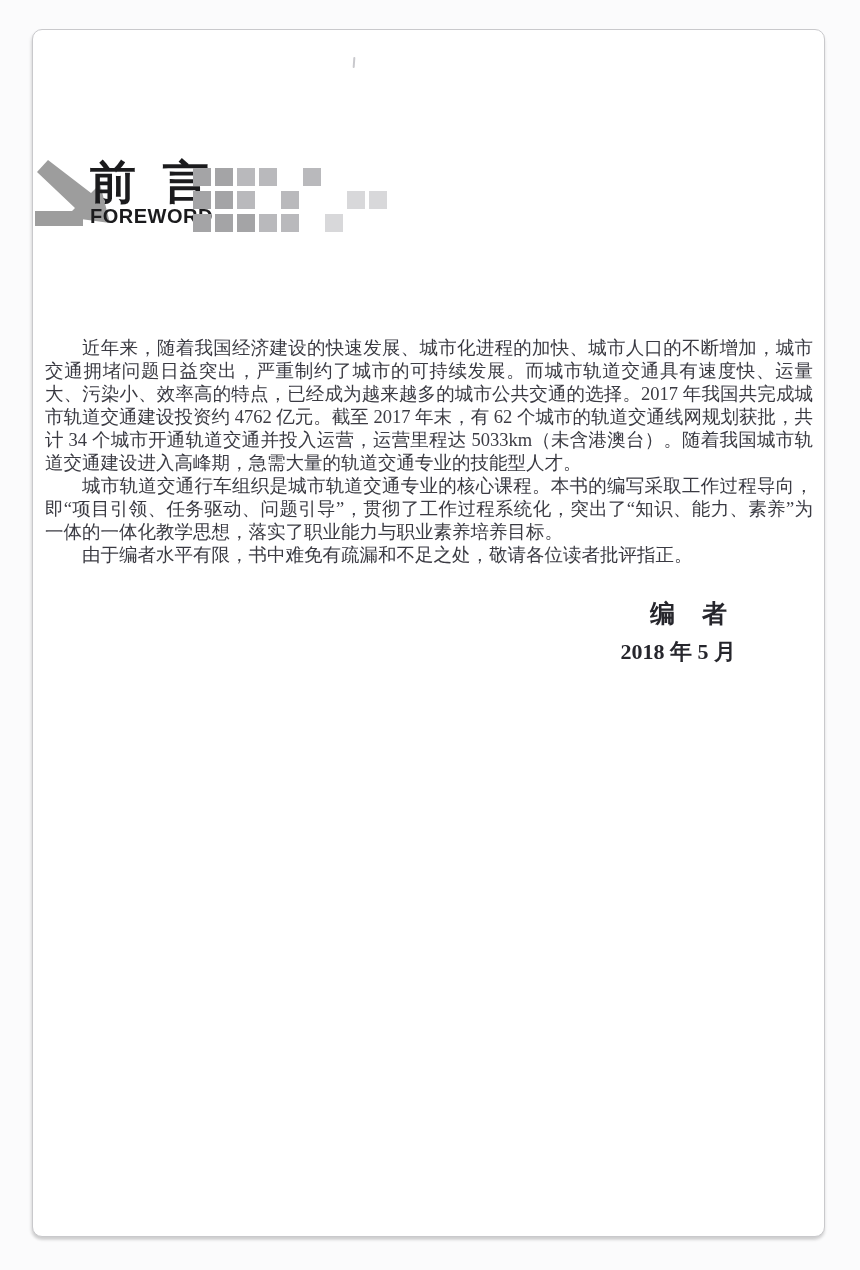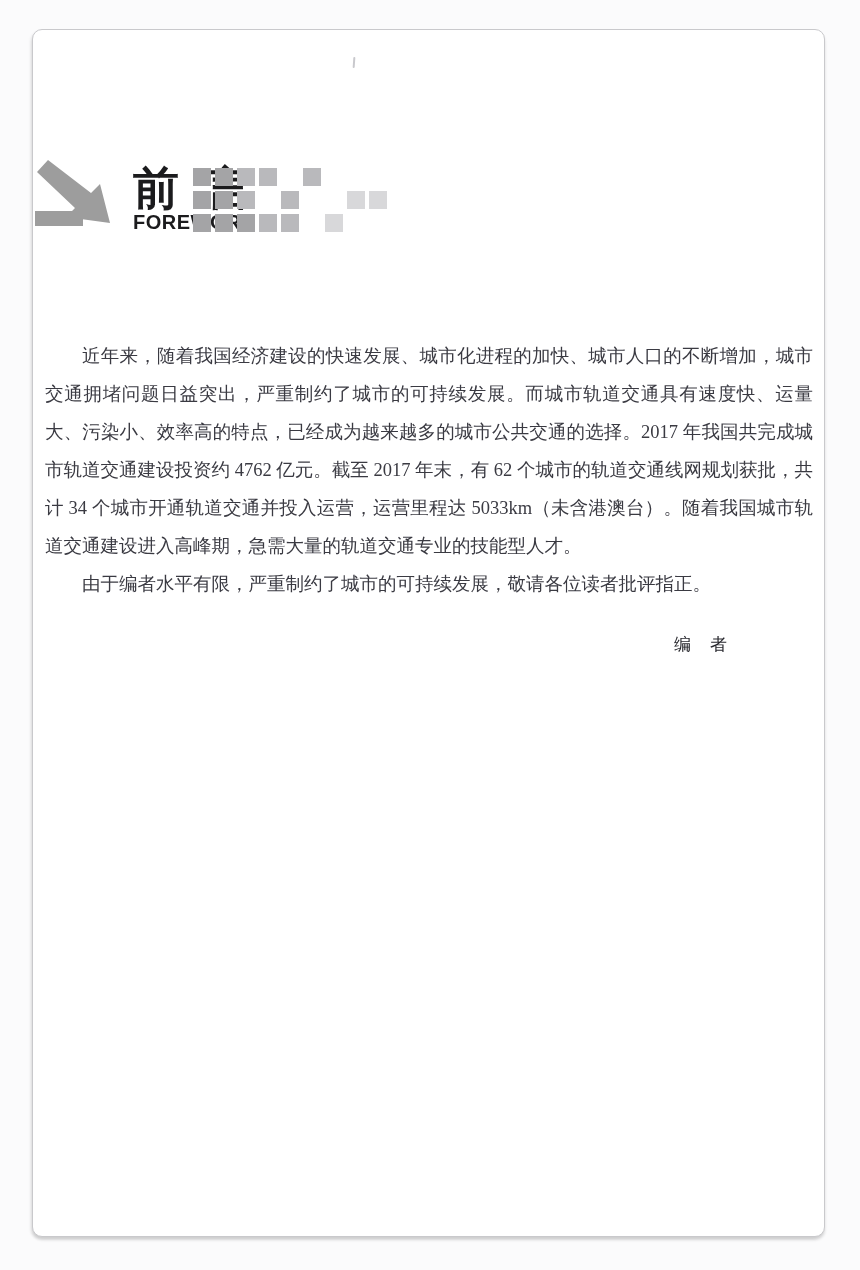--- a/index.html
+++ b/index.html
@@ -34,21 +34,21 @@
     margin-top: 127px;
     height: 85px;
   }
   .arrow-wrap {
     position: absolute;
     left: 2px; top: 2px;
     width: 112px; height: 78px;
   }
   .title-block {
     position: absolute;
-    left: 57px; top: 6px; margin-left: 43px;
+    left: 57px; top: 0;
   }
   .cn-title {
     font-family: "Liberation Sans", sans-serif;
     font-weight: 900;
     font-size: 46px;
     line-height: 50px;
     color: #1b1b1d;
     letter-spacing: 2px;
     word-spacing: 10px;
     white-space: pre;
@@ -69,34 +69,34 @@
   .sq-row { height: 23px; white-space: nowrap; }
   .sq {
     display: inline-block;
     width: 18px; height: 18px;
     margin-right: 4px;
     vertical-align: top;
   }
   .body-text {
     margin: 95px 11px 12px 12px;
     font-size: 18.5px;
-    line-height: 38px;
+    line-height: 23px;
     color: #3a3a42;
     text-align: justify;
   }
   .body-text p { margin: 0; text-indent: 2em; }
   .signature {
     margin-top: 30px;
     padding-right: 88px;
     text-align: right;
     color: #26262c;
   }
   .sig-author {
-    font-size: 17px;
-    font-weight: 400;
+    font-size: 25px;
+    font-weight: 700;
     letter-spacing: 1px;
     padding-right: 8px;
   }
   .sig-date {
     font-size: 22px;
     font-weight: 700;
     margin-top: 7px;
   }
 </style>
 </head>
@@ -119,20 +119,22 @@
     </div>
     <div class="squares">
         <div class="sq-row"><span class="sq" style="background: rgb(164, 164, 166);"></span><span class="sq" style="background: rgb(164, 164, 166);"></span><span class="sq" style="background: rgb(185, 185, 188);"></span><span class="sq" style="background: rgb(185, 185, 188);"></span><span class="sq"></span><span class="sq" style="background: rgb(185, 185, 188);"></span><span class="sq"></span><span class="sq"></span><span class="sq"></span></div>
         <div class="sq-row"><span class="sq" style="background: rgb(164, 164, 166);"></span><span class="sq" style="background: rgb(164, 164, 166);"></span><span class="sq" style="background: rgb(185, 185, 188);"></span><span class="sq"></span><span class="sq" style="background: rgb(185, 185, 188);"></span><span class="sq"></span><span class="sq"></span><span class="sq" style="background: rgb(216, 216, 218);"></span><span class="sq" style="background: rgb(216, 216, 218);"></span></div>
         <div class="sq-row"><span class="sq" style="background: rgb(164, 164, 166);"></span><span class="sq" style="background: rgb(164, 164, 166);"></span><span class="sq" style="background: rgb(164, 164, 166);"></span><span class="sq" style="background: rgb(185, 185, 188);"></span><span class="sq" style="background: rgb(185, 185, 188);"></span><span class="sq"></span><span class="sq" style="background: rgb(216, 216, 218);"></span><span class="sq"></span><span class="sq"></span></div>
       </div>
   </div>
 
   <div class="body-text">
     <p>近年来，随着我国经济建设的快速发展、城市化进程的加快、城市人口的不断增加，城市交通拥堵问题日益突出，严重制约了城市的可持续发展。而城市轨道交通具有速度快、运量大、污染小、效率高的特点，已经成为越来越多的城市公共交通的选择。2017 年我国共完成城市轨道交通建设投资约 4762 亿元。截至 2017 年末，有 62 个城市的轨道交通线网规划获批，共计 34 个城市开通轨道交通并投入运营，运营里程达 5033km（未含港澳台）。随着我国城市轨道交通建设进入高峰期，急需大量的轨道交通专业的技能型人才。</p>
-    <p>由于编者水平有限，严重制约了城市的可持续发展，敬请各位读者批评指正。</p>
+    <p>城市轨道交通行车组织是城市轨道交通专业的核心课程。本书的编写采取工作过程导向，即“项目引领、任务驱动、问题引导”，贯彻了工作过程系统化，突出了“知识、能力、素养”为一体的一体化教学思想，落实了职业能力与职业素养培养目标。</p>
+    <p>由于编者水平有限，书中难免有疏漏和不足之处，敬请各位读者批评指正。</p>
   </div>
 
   <div class="signature">
     <div class="sig-author">编　者</div>
+    <div class="sig-date">2018 年 5 月</div>
   </div>
 
 </div>
 
 </body></html>

